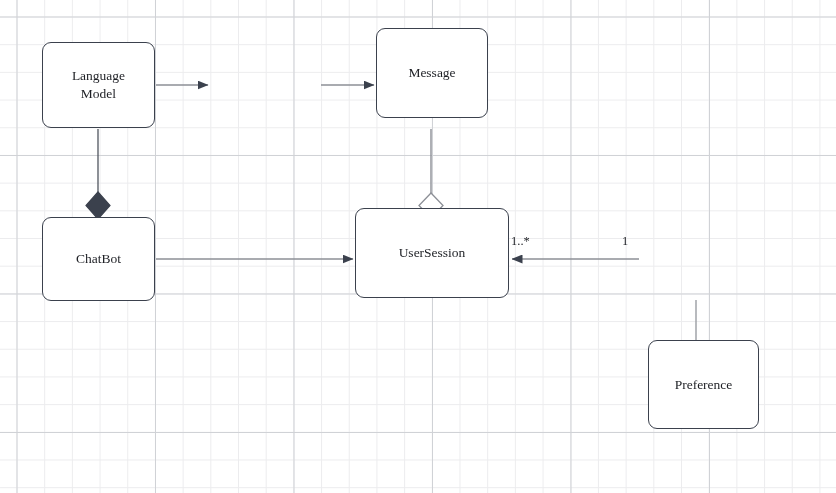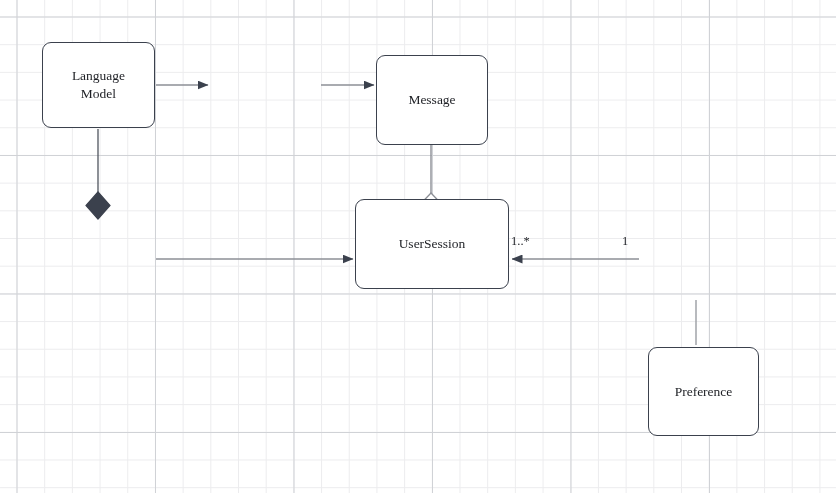--- a/index.html
+++ b/index.html
@@ -112,31 +112,34 @@
       <line x1="696" y1="300" x2="696" y2="345" stroke="#9a9da3" stroke-width="1.4"></line>
     </g>
   </svg>
 
   <div class="node" style="left:42px; top:42px; width:113px; height:86px;">
     <span class="node-label">Language
 Model</span>
   </div>
 
 
-  <div class="node" style="left:376px; top:55px; width:112px; height:90px;align-items:center;">
+  <div class="node" style="left:376px; top:28px; width:112px; height:90px;align-items:center;">
     <span class="node-label">Message</span>
   </div>
 
+  <div class="node" style="left:42px; top:217px; width:113px; height:84px;">
+    <span class="node-label">ChatBot</span>
+  </div>
 
-  <div class="node" style="left:355px; top:199px; width:154px; height:90px;align-items:center;">
+  <div class="node" style="left:355px; top:208px; width:154px; height:90px;align-items:center;">
     <span class="node-label">UserSession</span>
   </div>
 
 
-  <div class="node" style="left:648px; top:347px; width:111px; height:89px;">
+  <div class="node" style="left:648px; top:340px; width:111px; height:89px;">
     <span class="node-label">Preference</span>
   </div>
 
   <div class="edge-label" style="left:511px; top:234px;">1..*</div>
 
   <div class="edge-label" style="left:622px; top:234px;">1</div>
 
 </div>
 
 </body></html>

